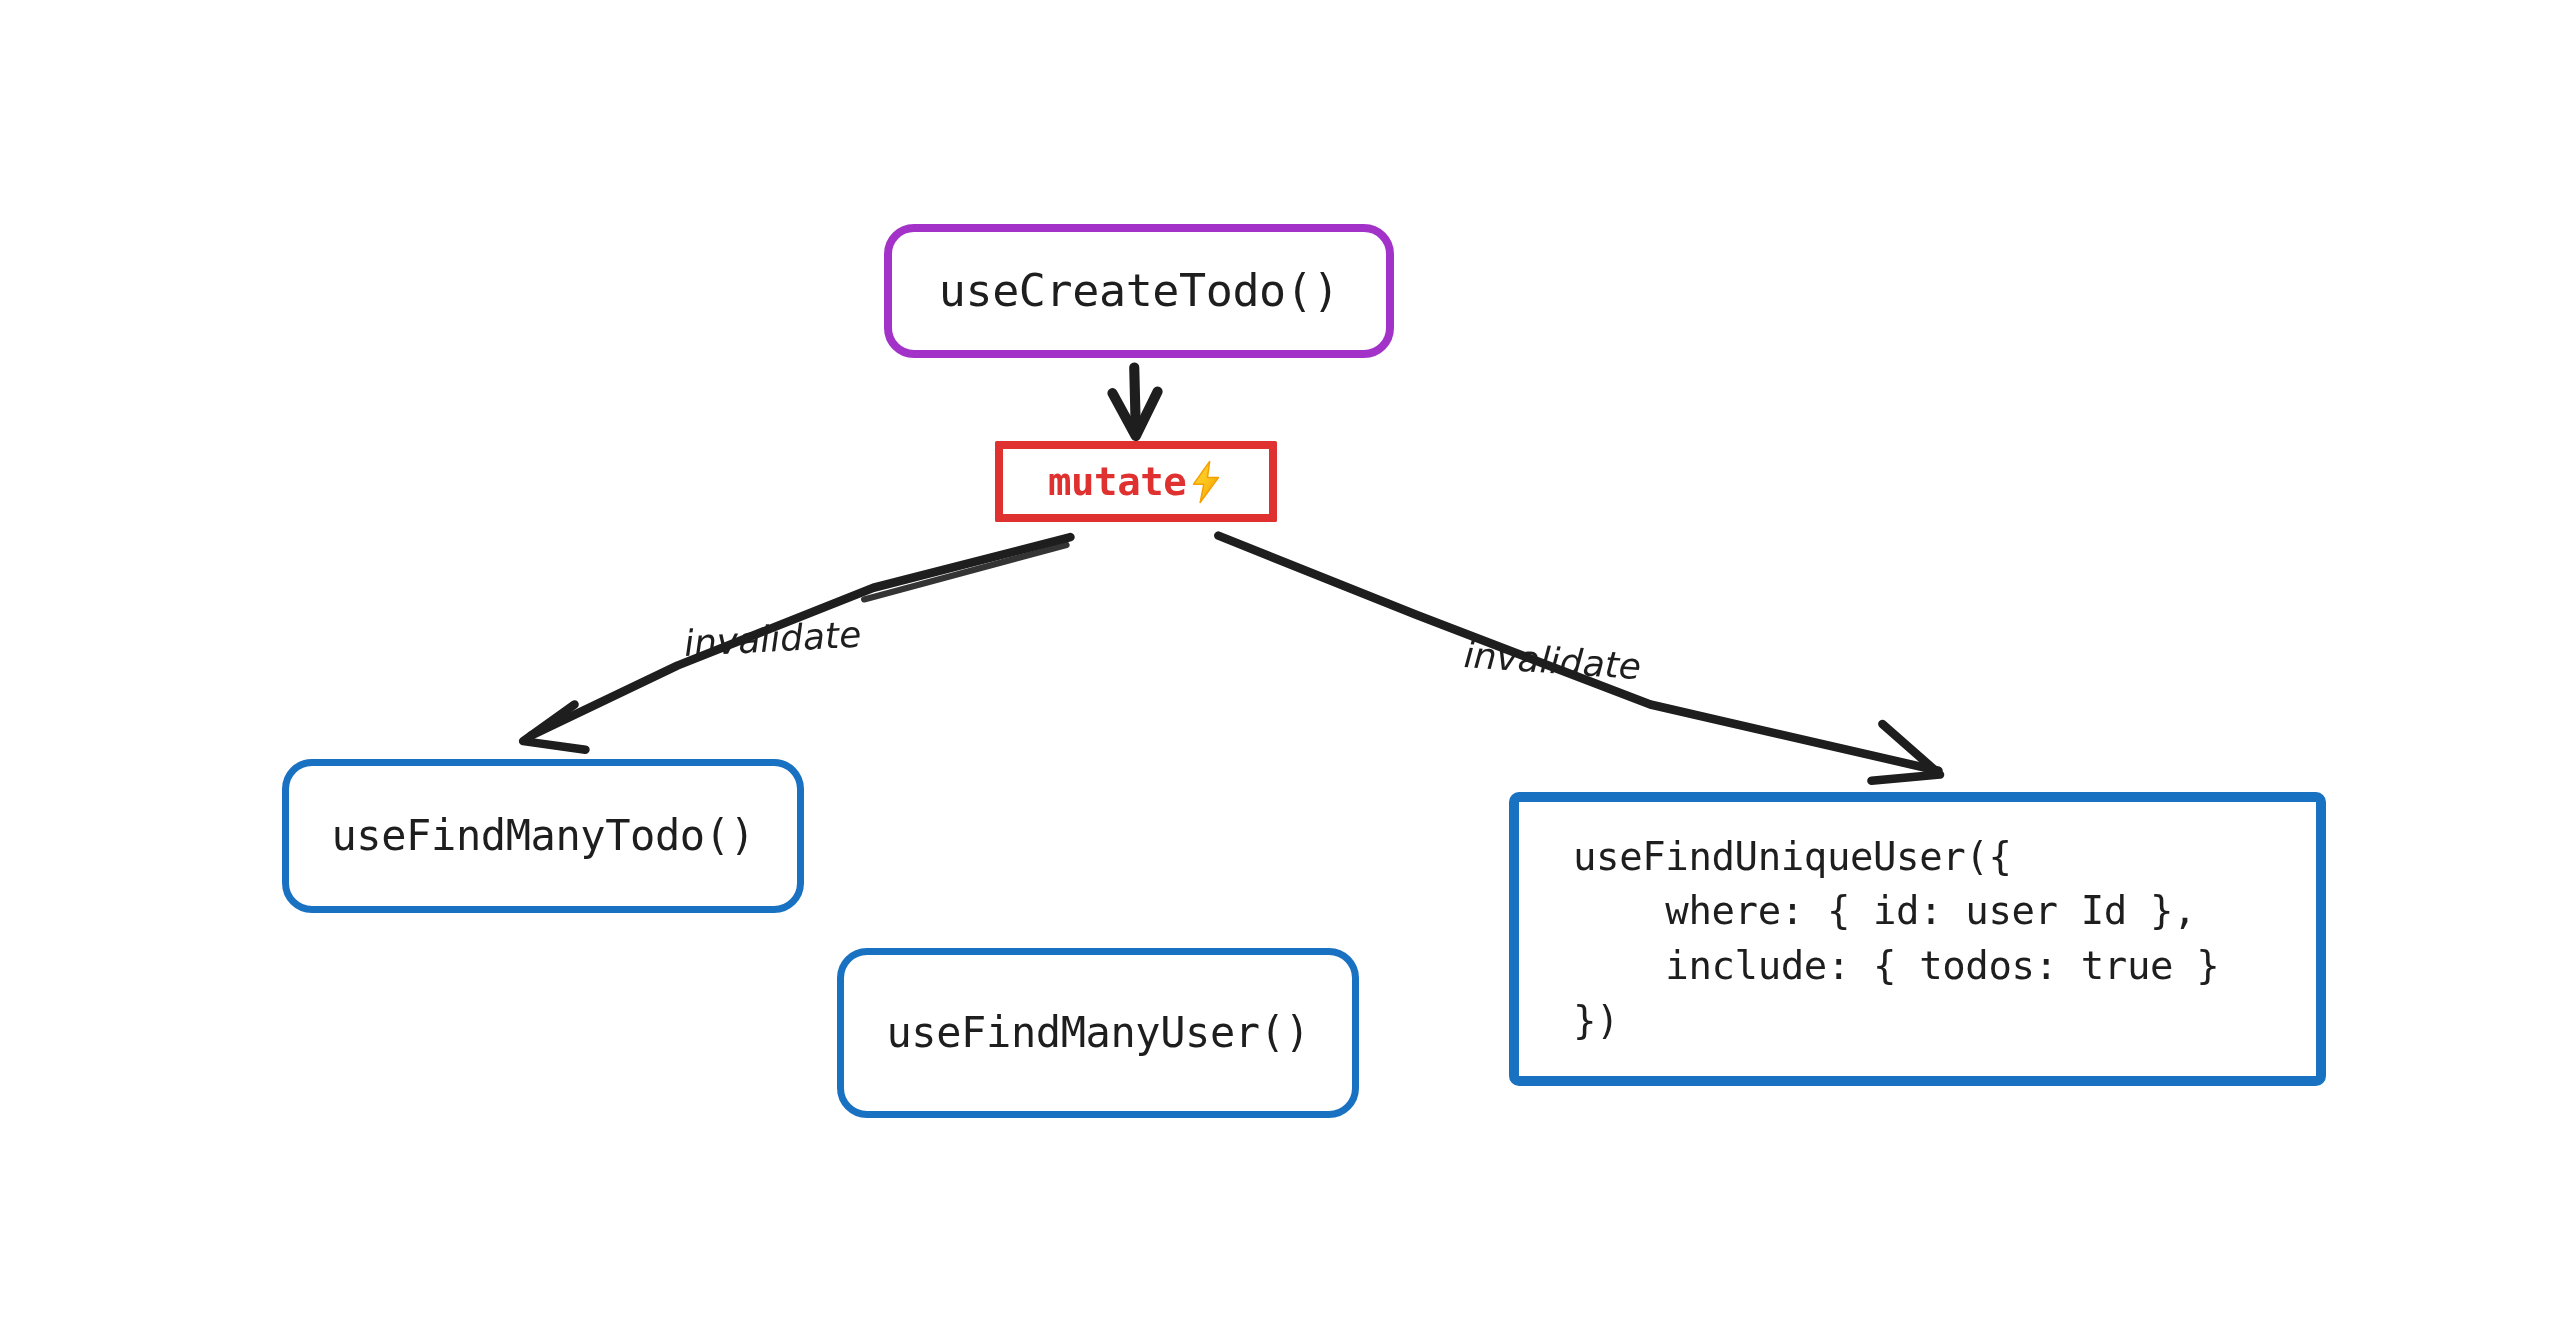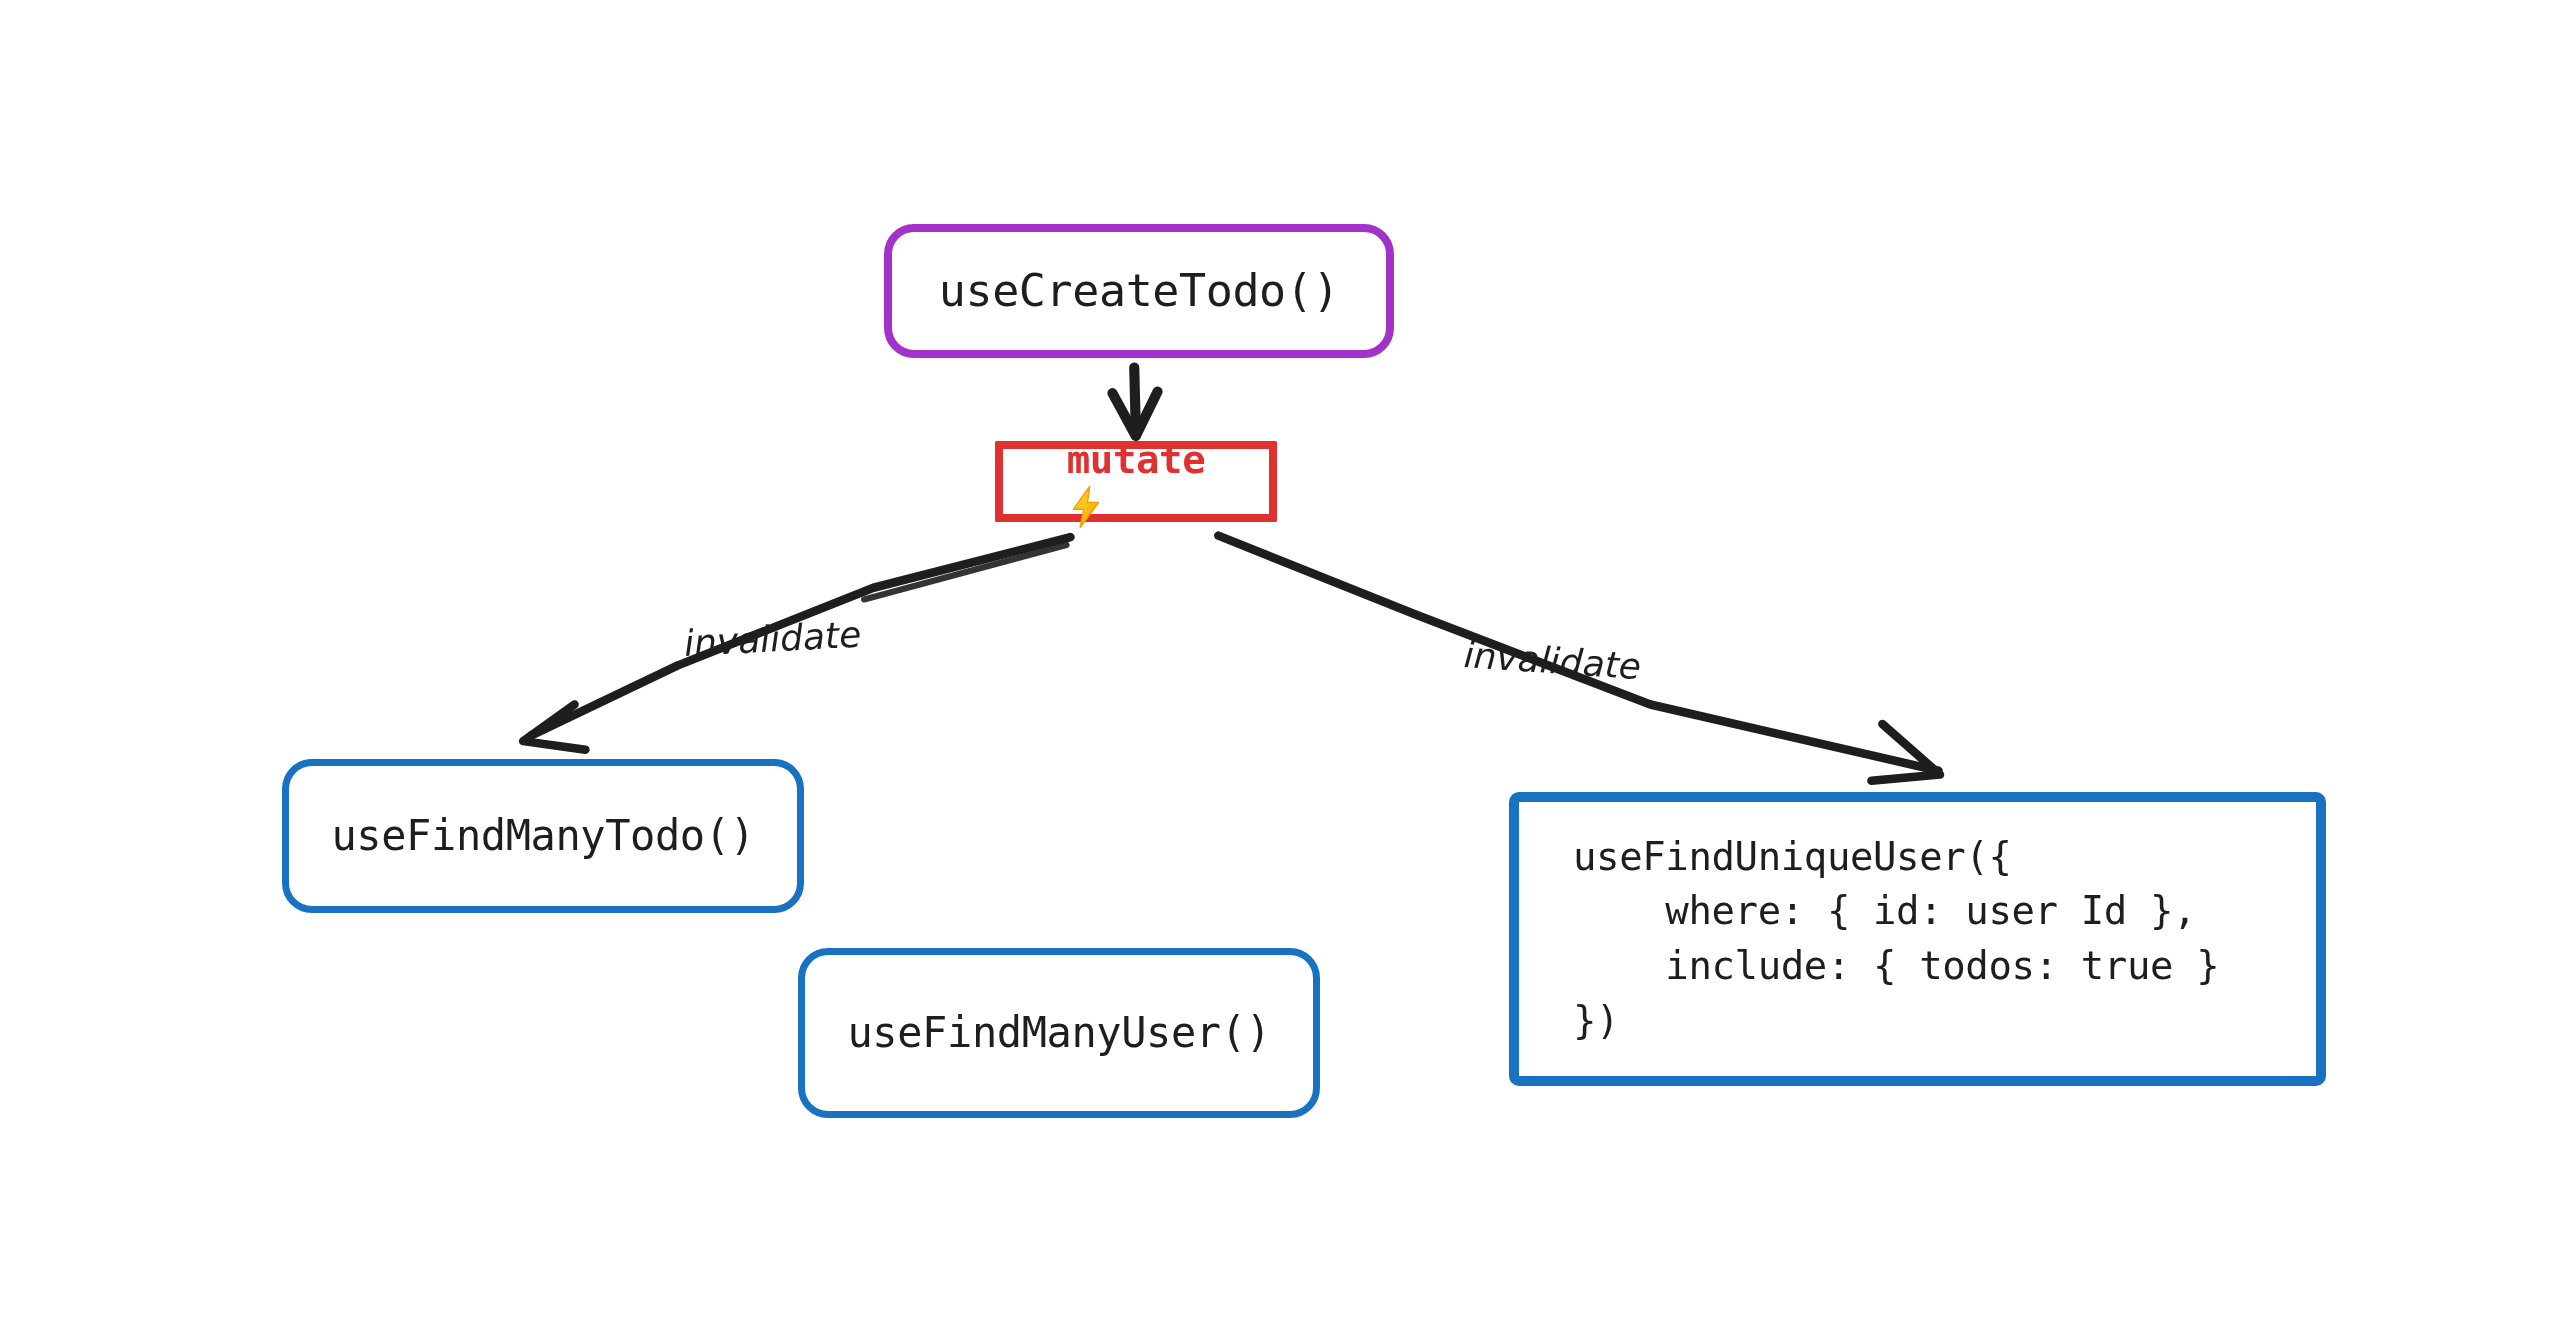--- a/index.html
+++ b/index.html
@@ -64,22 +64,21 @@
     border: 8.6px solid #e03131;
     border-radius: 1.6px;
     justify-content: center;
   }
   .node-mutate .node-label {
     font-size: 39px;
     color: #e03131;
     font-weight: 700;
     letter-spacing: -0.4px;
     display: inline-flex;
-    align-items: flex-start;
-    flex-direction: column;
+    align-items: center;
   }
   .bolt-icon {
     display: inline-block;
     width: 36px;
     height: 44px;
     margin-left: 1.6px;
     vertical-align: middle;
   }
 
   
@@ -93,21 +92,21 @@
     width: 522px;
     height: 154px;
     justify-content: center;
   }
   .node-findmanytodo .node-label {
     font-size: 42px;
     color: #1e1e1e;
     letter-spacing: -0.4px;
   }
   .node-findmanyuser {
-    left: 798px;
+    left: 837px;
     top: 948px;
     width: 522px;
     height: 170px;
     justify-content: center;
   }
   .node-findmanyuser .node-label {
     font-size: 42px;
     color: #1e1e1e;
     letter-spacing: -0.4px;
   }

